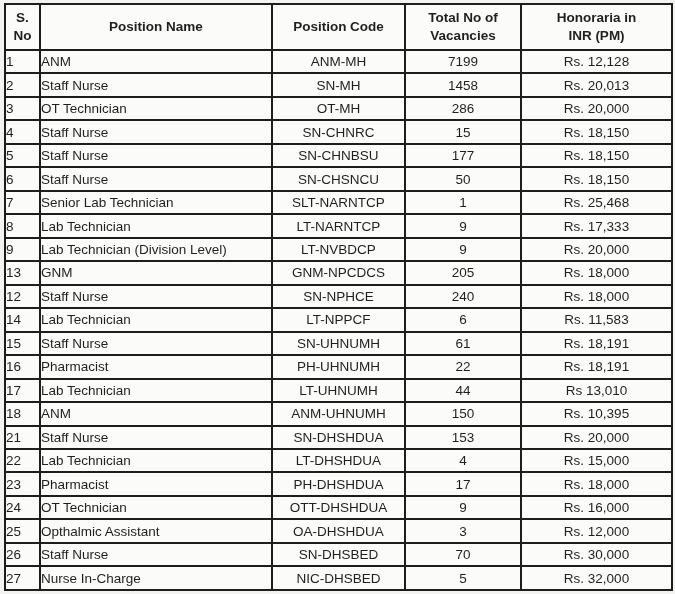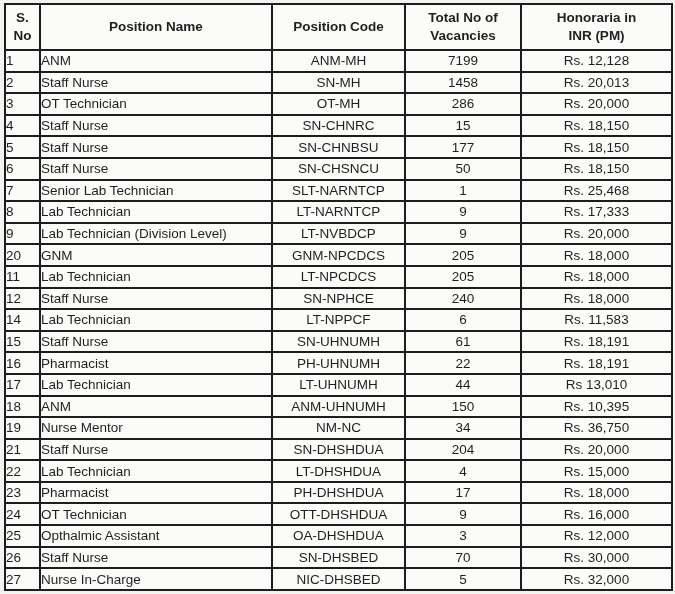--- a/index.html
+++ b/index.html
@@ -141,30 +141,23 @@
     <td class="cell-hon">Rs. 17,333</td>
   </tr>
         <tr>
     <td class="cell-sno">9</td>
     <td class="cell-name">Lab Technician (Division Level)</td>
     <td class="cell-code">LT-NVBDCP</td>
     <td class="cell-vac">9</td>
     <td class="cell-hon">Rs. 20,000</td>
   </tr>
         <tr>
-    <td class="cell-sno">20</td>
+    <td class="cell-sno">13</td>
     <td class="cell-name">GNM</td>
     <td class="cell-code">GNM-NPCDCS</td>
-    <td class="cell-vac">205</td>
-    <td class="cell-hon">Rs. 18,000</td>
-  </tr>
-        <tr>
-    <td class="cell-sno">11</td>
-    <td class="cell-name">Lab Technician</td>
-    <td class="cell-code">LT-NPCDCS</td>
     <td class="cell-vac">205</td>
     <td class="cell-hon">Rs. 18,000</td>
   </tr>
         <tr>
     <td class="cell-sno">12</td>
     <td class="cell-name">Staff Nurse</td>
     <td class="cell-code">SN-NPHCE</td>
     <td class="cell-vac">240</td>
     <td class="cell-hon">Rs. 18,000</td>
   </tr>
@@ -197,31 +190,24 @@
     <td class="cell-hon">Rs 13,010</td>
   </tr>
         <tr>
     <td class="cell-sno">18</td>
     <td class="cell-name">ANM</td>
     <td class="cell-code">ANM-UHNUMH</td>
     <td class="cell-vac">150</td>
     <td class="cell-hon">Rs. 10,395</td>
   </tr>
         <tr>
-    <td class="cell-sno">19</td>
-    <td class="cell-name">Nurse Mentor</td>
-    <td class="cell-code">NM-NC</td>
-    <td class="cell-vac">34</td>
-    <td class="cell-hon">Rs. 36,750</td>
-  </tr>
-        <tr>
     <td class="cell-sno">21</td>
     <td class="cell-name">Staff Nurse</td>
     <td class="cell-code">SN-DHSHDUA</td>
-    <td class="cell-vac">204</td>
+    <td class="cell-vac">153</td>
     <td class="cell-hon">Rs. 20,000</td>
   </tr>
         <tr>
     <td class="cell-sno">22</td>
     <td class="cell-name">Lab Technician</td>
     <td class="cell-code">LT-DHSHDUA</td>
     <td class="cell-vac">4</td>
     <td class="cell-hon">Rs. 15,000</td>
   </tr>
         <tr>

